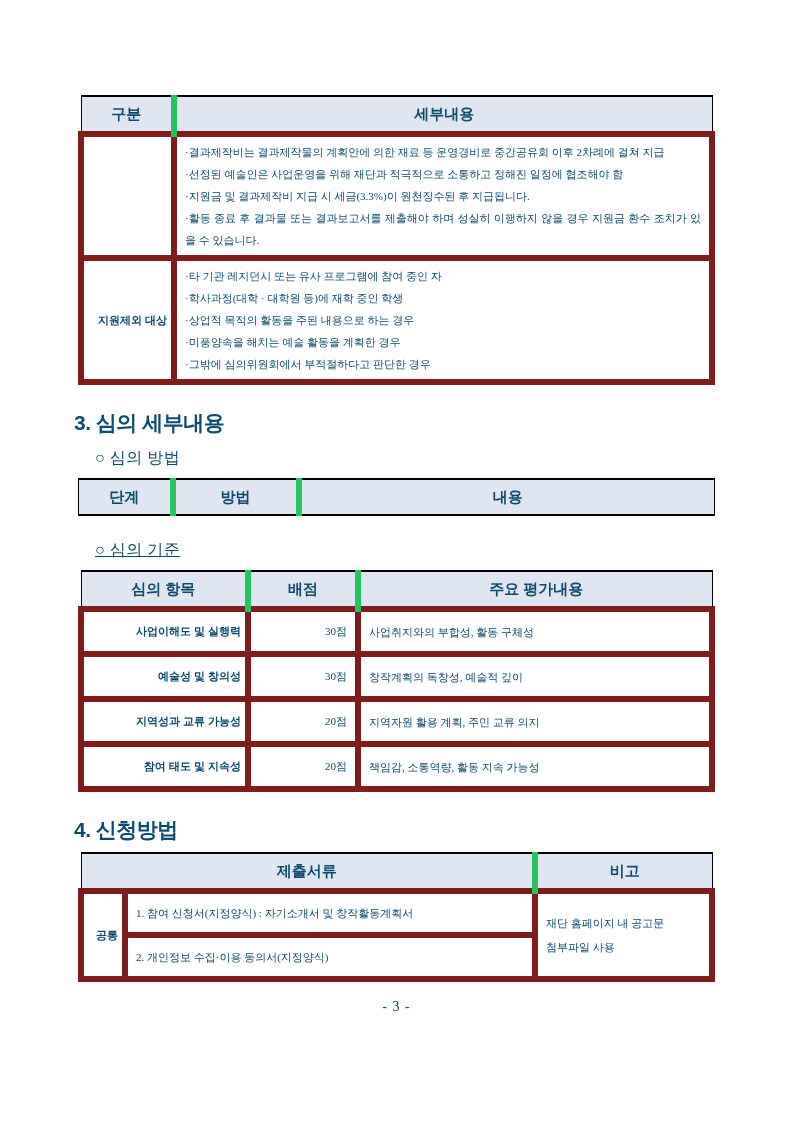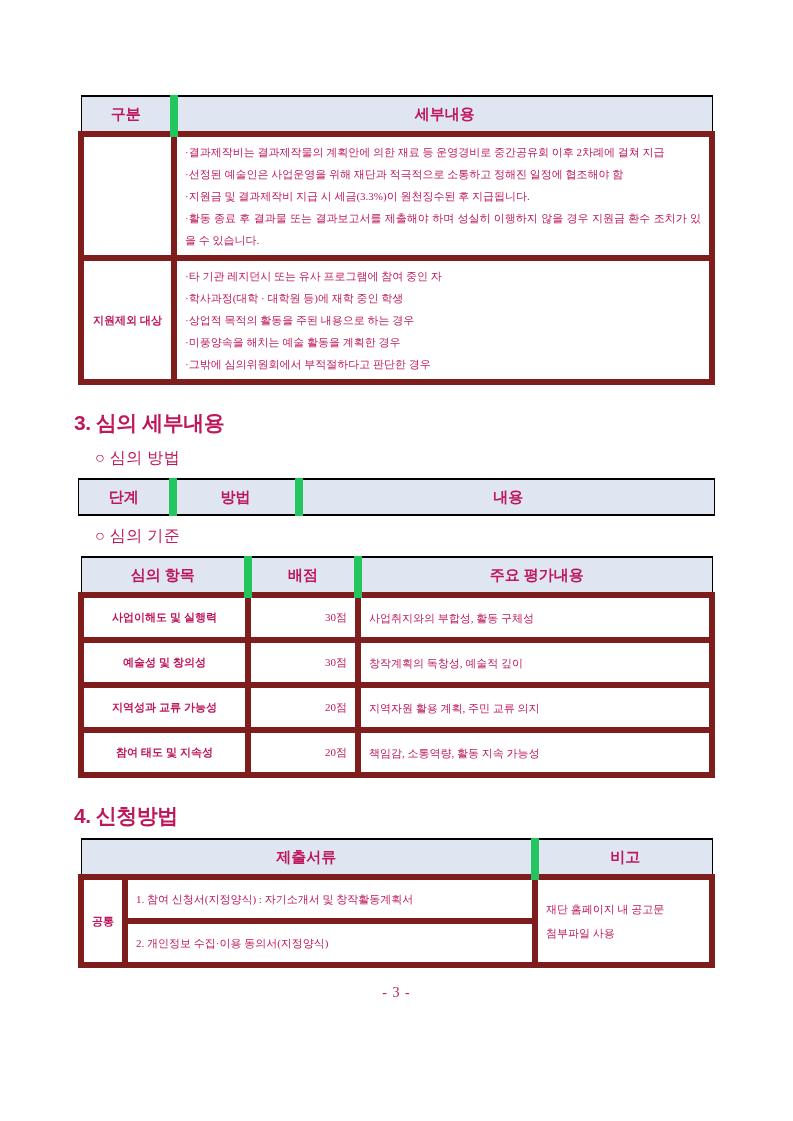--- a/index.html
+++ b/index.html
@@ -1,51 +1,51 @@
 <!DOCTYPE html>
 <html><head>
 <meta charset="utf-8">
 <style>
   html,body{margin:0;padding:0;background:#fff;}
   .page{
     position:relative;width:793px;height:1121px;background:#ffffff;
-    font-family:"Liberation Serif","DejaVu Serif",serif;color:#be185d;overflow:hidden;
+    font-family:"Liberation Serif","DejaVu Serif",serif;color:#0c4a6e;overflow:hidden;
   }
   .content{position:absolute;left:78px;top:95px;width:637px;}
 
   table.tbl{width:100%;border-collapse:collapse;table-layout:fixed;
     border-left:1px solid #000;border-right:1px solid #000;
     border-top:2px solid #000;border-bottom:2px solid #000;}
   .tbl th{
     background:#dfe6f2;border:1px solid #000;
     font-family:"Liberation Sans","DejaVu Sans",sans-serif;
     font-weight:bold;font-size:15px;text-align:center;height:32px;padding:1px 4px;
   }
-  .tbl th + th{border-left:8px solid #22c55e;}
+  .tbl th + th{border-left:6px solid #22c55e;}
   .tbl td{border:6px solid #7f1d1d;font-size:11px;vertical-align:middle;padding:4px 8px;}
   .tbl td.lbl{
     font-family:"Liberation Sans","DejaVu Sans",sans-serif;font-weight:bold;
-    text-align:center;padding:2px 4px;line-height:21px;
+    text-align:right;padding:2px 4px;line-height:21px;
   }
   .tbl td.body p{margin:0;text-align:justify;line-height:22px;word-break:break-all;}
   .tbl td.line{white-space:nowrap;overflow:hidden;line-height:22px;}
   .tbl td.center{text-align:right;}
   .t2 td{height:30px;}
   .t2 .multi div{line-height:24px;white-space:nowrap;overflow:hidden;}
   .t3 td{height:31px;}
   .t4 td{height:30px;}
   .t4 .note{word-break:keep-all;line-height:24px;}
 
   .sec-title{
     font-family:"Liberation Sans","DejaVu Sans",sans-serif;
     font-weight:800;font-size:21px;letter-spacing:-0.5px;
     margin:26px 0 0 -4px;line-height:24px;
   }
   .sub-head{font-size:16px;margin:13px 0 0 17px;line-height:20px;letter-spacing:0.5px;}
-  .gap-lg{margin-top:10px;}
+  .gap-lg{margin-top:24px;text-decoration:underline;}
   .tbl{margin-top:10px;}
   .footer{margin-top:17px;text-align:center;font-size:14px;letter-spacing:1px;}
 </style>
 </head>
 <body>
 
 <div class="page">
   <div class="content">
 
     <table class="tbl t1" style="margin-top:0">

